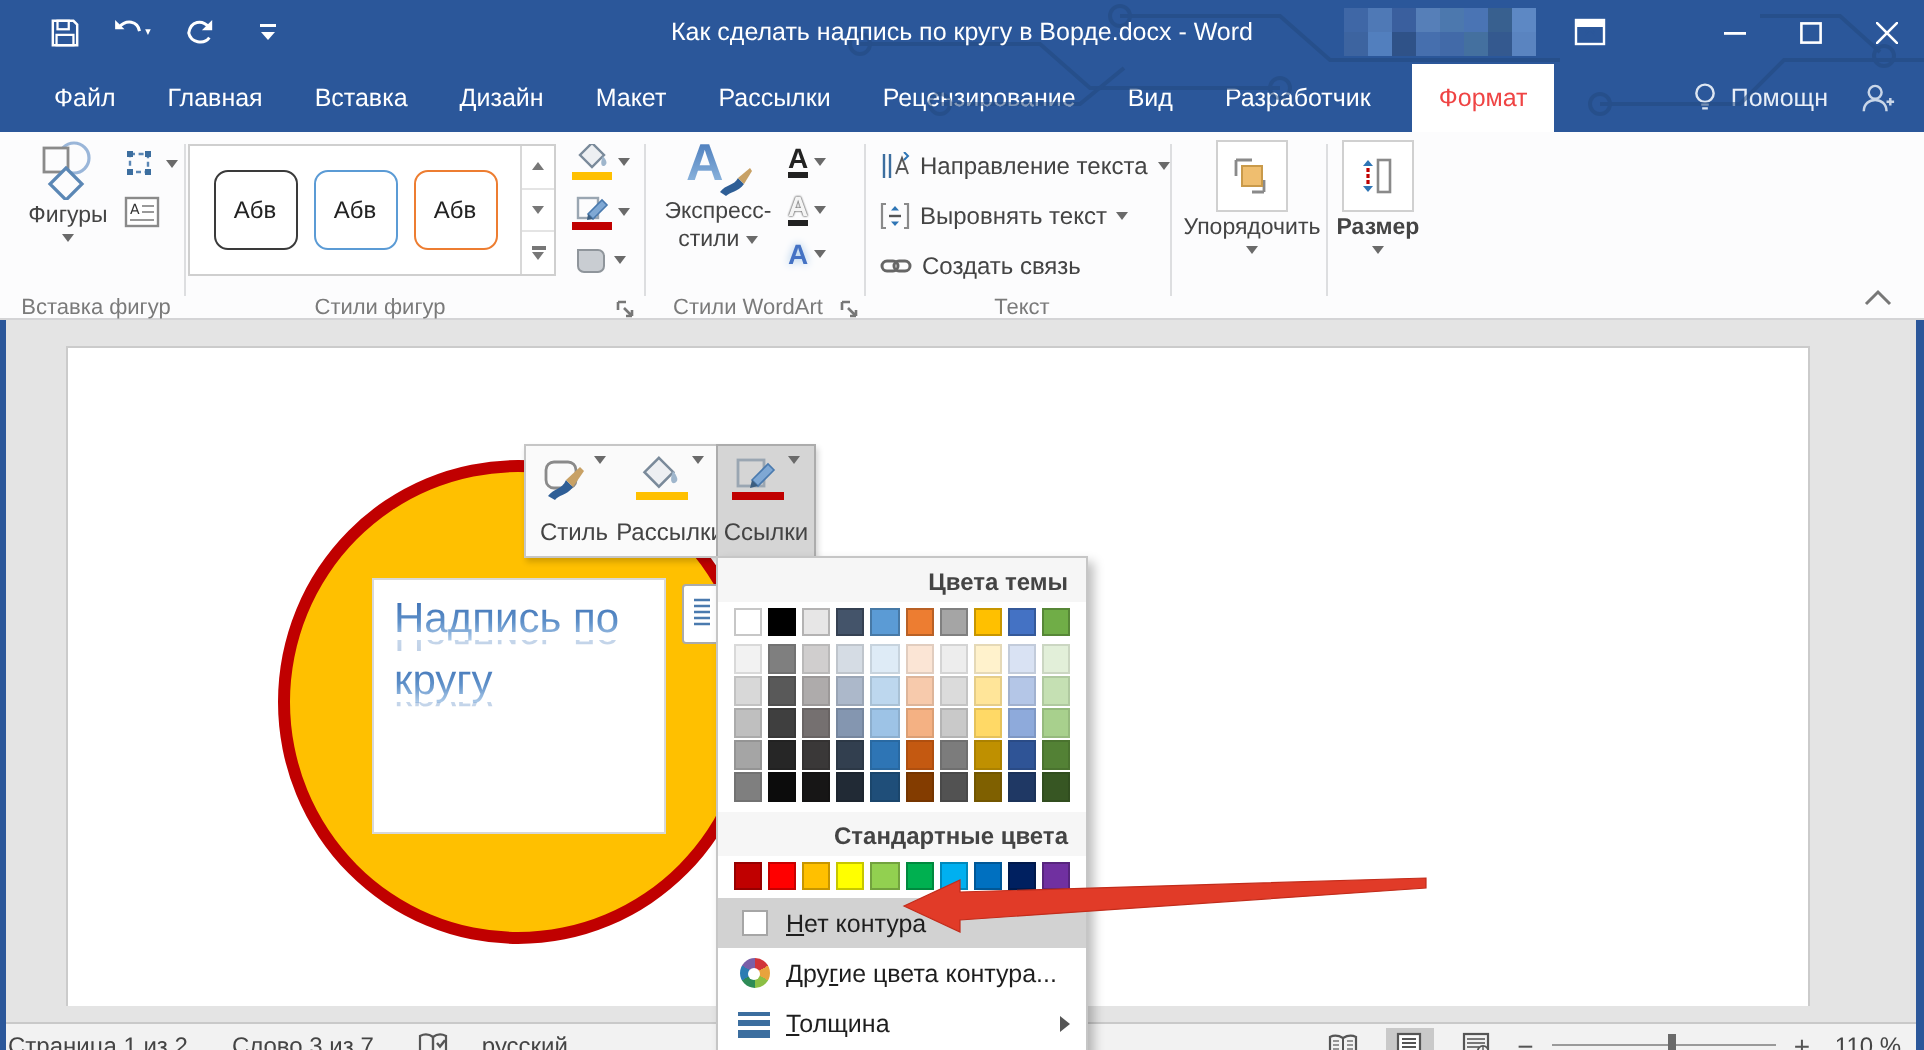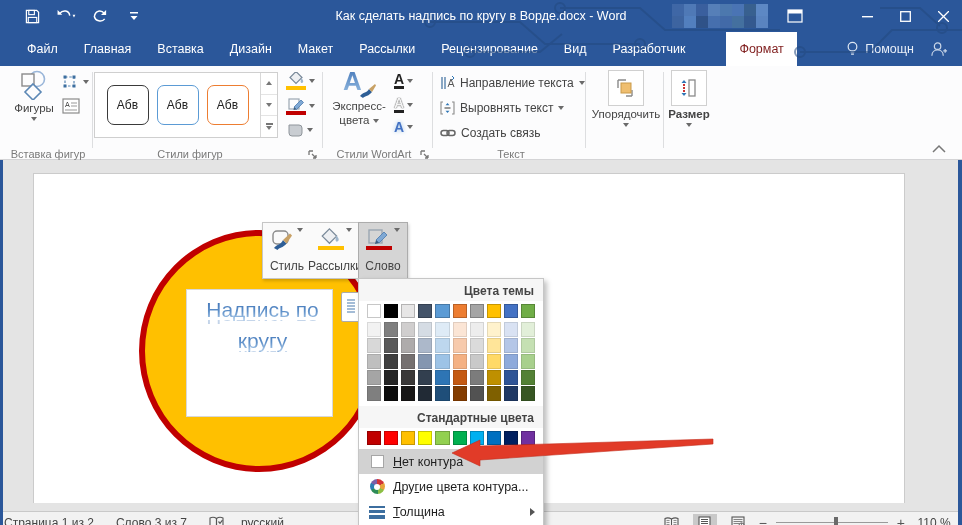--- a/index.html
+++ b/index.html
@@ -13,21 +13,21 @@
   .qat .btn { width:24px; height:24px; display:flex; align-items:center; justify-content:center; color:#fff; }
   .win-title { position:absolute; left:0; right:0; top:0; height:32px; line-height:32px; text-align:center; color:#fff; font-size:12.5px; z-index:2; }
   .mosaic { position:absolute; left:672px; top:4px; width:96px; height:24px; display:grid; grid-template-columns:repeat(8,1fr); grid-template-rows:repeat(2,1fr); z-index:4; }
   .win-controls { position:absolute; right:0; top:0; height:32px; display:flex; z-index:4; }
   .win-controls .wc { width:38px; height:32px; display:flex; align-items:center; justify-content:center; color:#fff; }
   .ribbon-display { position:absolute; right:150px; top:0; height:32px; width:34px; display:flex; align-items:center; justify-content:center; z-index:4; }
 
   
   .tabrow { position:absolute; left:0; top:32px; width:962px; height:34px; background:#2B579A; display:flex; align-items:stretch; padding-left:14px; z-index:39; }
   .tab { color:#fff; font-size:12.5px; padding:0 13px; line-height:34px; white-space:nowrap; }
-  .tab.active { background:#fff; color:#7f1d1d; margin-left:28px; }
+  .tab.active { background:#fff; color:#ef4444; margin-left:8px; }
   .tab-right { margin-left:auto; display:flex; align-items:center; gap:16px; padding-right:14px; color:#DDE6F2; }
   .help-item { display:flex; align-items:center; gap:6px; font-size:12.5px; color:#E8EEF7; }
 
   
   .ribbon { position:absolute; left:0; top:66px; width:962px; height:94px; background:#FCFCFD; border-bottom:1px solid #D4D4D6; z-index:38; }
   .rdivider { position:absolute; top:6px; width:1px; height:76px; background:#DDDEE0; }
   .grouplabel { position:absolute; top:82px; font-size:11px; color:#7A7A7A; text-align:center; white-space:nowrap; }
   .bigbtn { position:absolute; display:flex; flex-direction:column; align-items:center; font-size:11.5px; color:#444; }
   .bigbtn .cap { margin-top:2px; white-space:nowrap; }
   .caret { display:inline-block; width:0; height:0; border-left:3.5px solid transparent; border-right:3.5px solid transparent; border-top:4px solid #6A6A6A; vertical-align:middle; }
@@ -40,21 +40,21 @@
   .tri-up { width:0; height:0; border-left:3.5px solid transparent; border-right:3.5px solid transparent; border-bottom:4px solid #777; }
   .tri-dn { width:0; height:0; border-left:3.5px solid transparent; border-right:3.5px solid transparent; border-top:4px solid #777; }
   .morebar { width:7px; height:1.6px; background:#777; margin-bottom:1px; }
   .colorbar { width:20px; height:4px; margin-top:1px; }
   .launcher { position:absolute; top:84px; width:10px; height:10px; }
   .textrow { position:absolute; display:flex; align-items:center; gap:5px; font-size:12px; color:#444; white-space:nowrap; }
   .icon-a { font-size:14px; font-weight:bold; line-height:12px; }
   .chevron-collapse { position:absolute; right:16px; top:78px; }
 
   
-  .docarea { position:absolute; left:0; top:160px; width:962px; height:343px; background:#E4E4E4; overflow:hidden; z-index:1;text-align:center; }
+  .docarea { position:absolute; left:0; top:160px; width:962px; height:343px; background:#E4E4E4; overflow:hidden; z-index:1; }
   .side-border-l { position:absolute; left:0; top:66px; width:3px; height:459px; background:#2B579A; z-index:36; }
   .side-border-r { position:absolute; right:0; top:66px; width:4px; height:459px; background:#2B579A; z-index:36; }
   .page { position:absolute; left:33px; top:13px; width:872px; height:340px; background:#fff; border:1px solid #CBCBCB; }
   .circle { position:absolute; left:139px; top:70px; width:240px; height:242px; border-radius:50%; z-index:2; }
   .textbox { position:absolute; left:186px; top:129px; width:147px; height:128px; background:#fff; border:1px solid #D8D8D8; z-index:3; padding:8px 4px 0 10px; }
   .wa-line { font-size:21px; line-height:24px; font-weight:400;
     background:linear-gradient(180deg,#3E71B5 8%,#5E90C9 55%,#AECBE9 92%);
     -webkit-background-clip:text; background-clip:text; color:transparent; white-space:nowrap; }
   .wa-reflect { height:9px; overflow:hidden; transform:scaleY(-1); opacity:.33; margin-top:-2px; }
   .layout-btn { position:absolute; left:341px; top:132px; width:20px; height:30px; background:#fff; border:1px solid #ABABAB; border-radius:2px; z-index:4; display:flex; align-items:center; justify-content:center; }
@@ -306,21 +306,21 @@
 
   <div class="bigbtn" style="left:330px; top:4px; width:58px;">
     <div style="position:relative; width:32px; height:28px;">
       <span style="position:absolute; left:0; top:-4px; font-size:26px; font-weight:bold; background:linear-gradient(180deg,#3E71B5,#9DC3E6); -webkit-background-clip:text; background-clip:text; color:transparent;">А</span>
       <svg width="18" height="16" viewBox="0 0 18 16" style="position:absolute; right:-2px; bottom:-1px;">
           <path d="M1 13 C4 9 8 10 10 6 L13 9 C10 13 6 13 4 15 Z" fill="#2E5E96"></path>
           <path d="M10 6 L16 1 L17 2.5 L13 9 Z" fill="#C8A165"></path>
         </svg>
     </div>
     <span class="cap">Экспресс-</span>
-    <span class="cap"><span>цвета</span> <span class="caret"></span></span>
+    <span class="cap"><span>стили</span> <span class="caret"></span></span>
   </div>
   <div class="smallbtn" style="left:394px; top:7px;">
     <span class="icon-a" style="color:#222; border-bottom:3px solid #222; padding-bottom:1px;">А</span>
     <span class="caret"></span>
   </div>
   <div class="smallbtn" style="left:394px; top:31px;">
     <span class="icon-a" style="color:#F4F4F4; text-shadow:0 0 1px #555, 0 0 1px #555; border-bottom:3px solid #222; padding-bottom:1px;">А</span>
     <span class="caret"></span>
   </div>
   <div class="smallbtn" style="left:394px; top:55px;">
@@ -447,21 +447,21 @@
       <div style="display:flex; flex-direction:column; align-items:center;">
         <svg width="22" height="17" viewBox="0 0 22 17">
             <rect x="1" y="2" width="13" height="13" fill="none" stroke="#9AA6B2" stroke-width="1.4"></rect>
             <path d="M8 12 L16 4 L19 7 L11 15 Z" fill="#7FA8D4" stroke="#4A7AAE" stroke-width="0.8"></path>
             <path d="M8 12 L11 15 L7 16 Z" fill="#3C5E80"></path>
           </svg>
         <div class="colorbar" style="background:#C00000; width:26px;"></div>
       </div>
       <span class="caret"></span>
     </div>
-    <span class="mt-label">Слово</span>
+    <span class="mt-label">Ссылки</span>
   </div>
 </div>
 
 <div class="dropdown">
   <div class="dd-header">Цвета темы</div>
   <div class="sw-row" id="theme-row">
       <div class="sw" style="background: rgb(255, 255, 255);"></div>
       <div class="sw" style="background: rgb(0, 0, 0);"></div>
       <div class="sw" style="background: rgb(231, 230, 230);"></div>
       <div class="sw" style="background: rgb(68, 84, 106);"></div>

